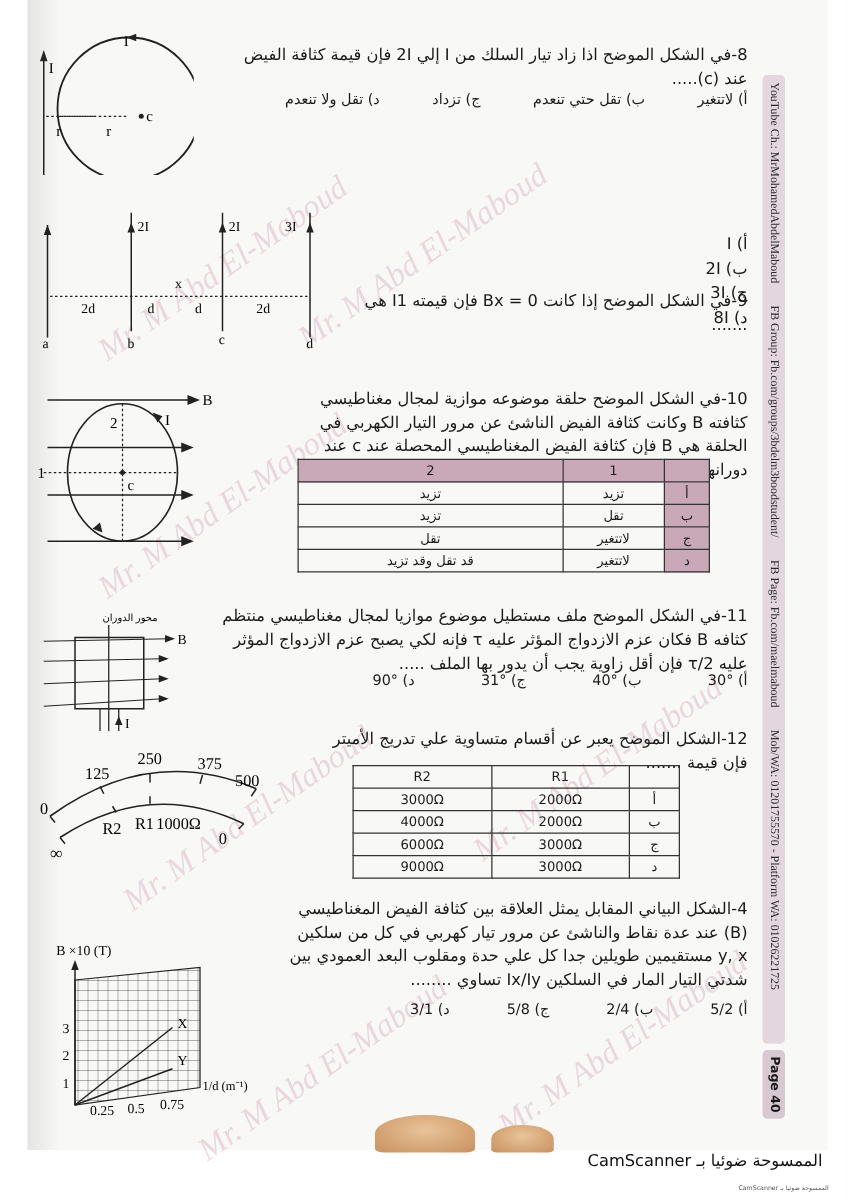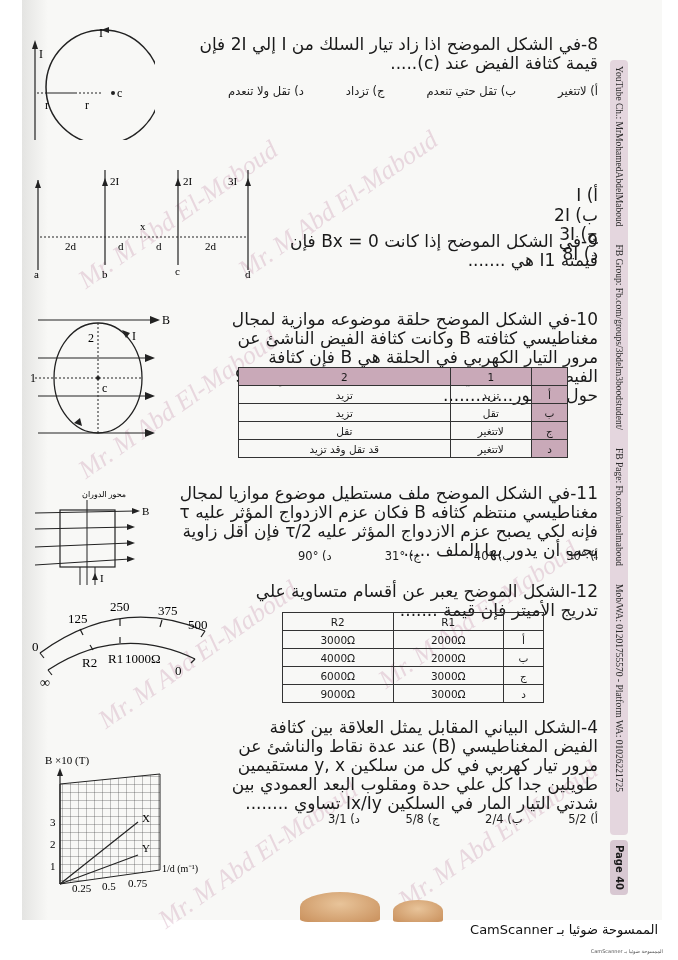--- a/index.html
+++ b/index.html
@@ -1,21 +1,21 @@
 <!DOCTYPE html>
 <html><head>
 <meta charset="utf-8">
 <style>
   * { box-sizing: border-box; margin: 0; padding: 0; }
   body { width: 678px; height: 960px; background: #ffffff; font-family: "DejaVu Sans", sans-serif; position: relative; overflow: hidden; color: #1a1a1a; }
   .page { position: absolute; left: 22px; top: 0; width: 640px; height: 920px; background: #f8f8f6; }
   .page-shadow { position: absolute; left: 0; top: 0; width: 26px; height: 920px; background: linear-gradient(to right, #e4e4e2, #f8f8f6); }
-  .q { position: absolute; direction: rtl; text-align: right; font-size: 17px; line-height: 19px; }
+  .q { position: absolute; direction: rtl; text-align: right; font-size: 13px; line-height: 19px; }
   .opts { position: absolute; direction: rtl; font-size: 11.5px; display: flex; }
-  .opt { white-space: nowrap; margin-top: 12px; }
+  .opt { white-space: nowrap; }
   .sidebar { position: absolute; left: 610px; top: 60px; width: 18px; height: 775px; background: #e4d6de; border-radius: 4px; }
   .sidebar-text { position: absolute; left: 0; top: 0; width: 775px; height: 18px; transform-origin: 0 0; transform: translate(18px, 0) rotate(90deg); font-family: "Liberation Serif", serif; font-size: 9.5px; line-height: 18px; color: #2a2a2a; white-space: nowrap; display: flex; gap: 18px; padding-left: 6px; }
   .page-tab { position: absolute; left: 610px; top: 840px; width: 18px; height: 55px; background: #d8c8d2; border-radius: 4px; }
   .page-tab-text { position: absolute; left: 0; top: 0; width: 55px; height: 18px; transform-origin: 0 0; transform: translate(18px, 0) rotate(90deg); font-size: 10px; font-weight: bold; line-height: 18px; text-align: center; }
   table.t { position: absolute; border-collapse: collapse; direction: rtl; font-size: 10.5px; }
   table.t td, table.t th { border: 1px solid #333; text-align: center; height: 18px; font-weight: normal; }
   .hdr { background: #c9a9b8; }
   .lbl { background: #c9a9b8; width: 36px; }
   .wm { position: absolute; font-family: "Liberation Serif", serif; font-style: italic; font-size: 26px; color: rgba(190,130,160,0.28); transform: rotate(-35deg); white-space: nowrap; pointer-events: none; }
   .footer { position: absolute; right: 20px; top: 922px; direction: rtl; font-size: 13px; color: #111; }

